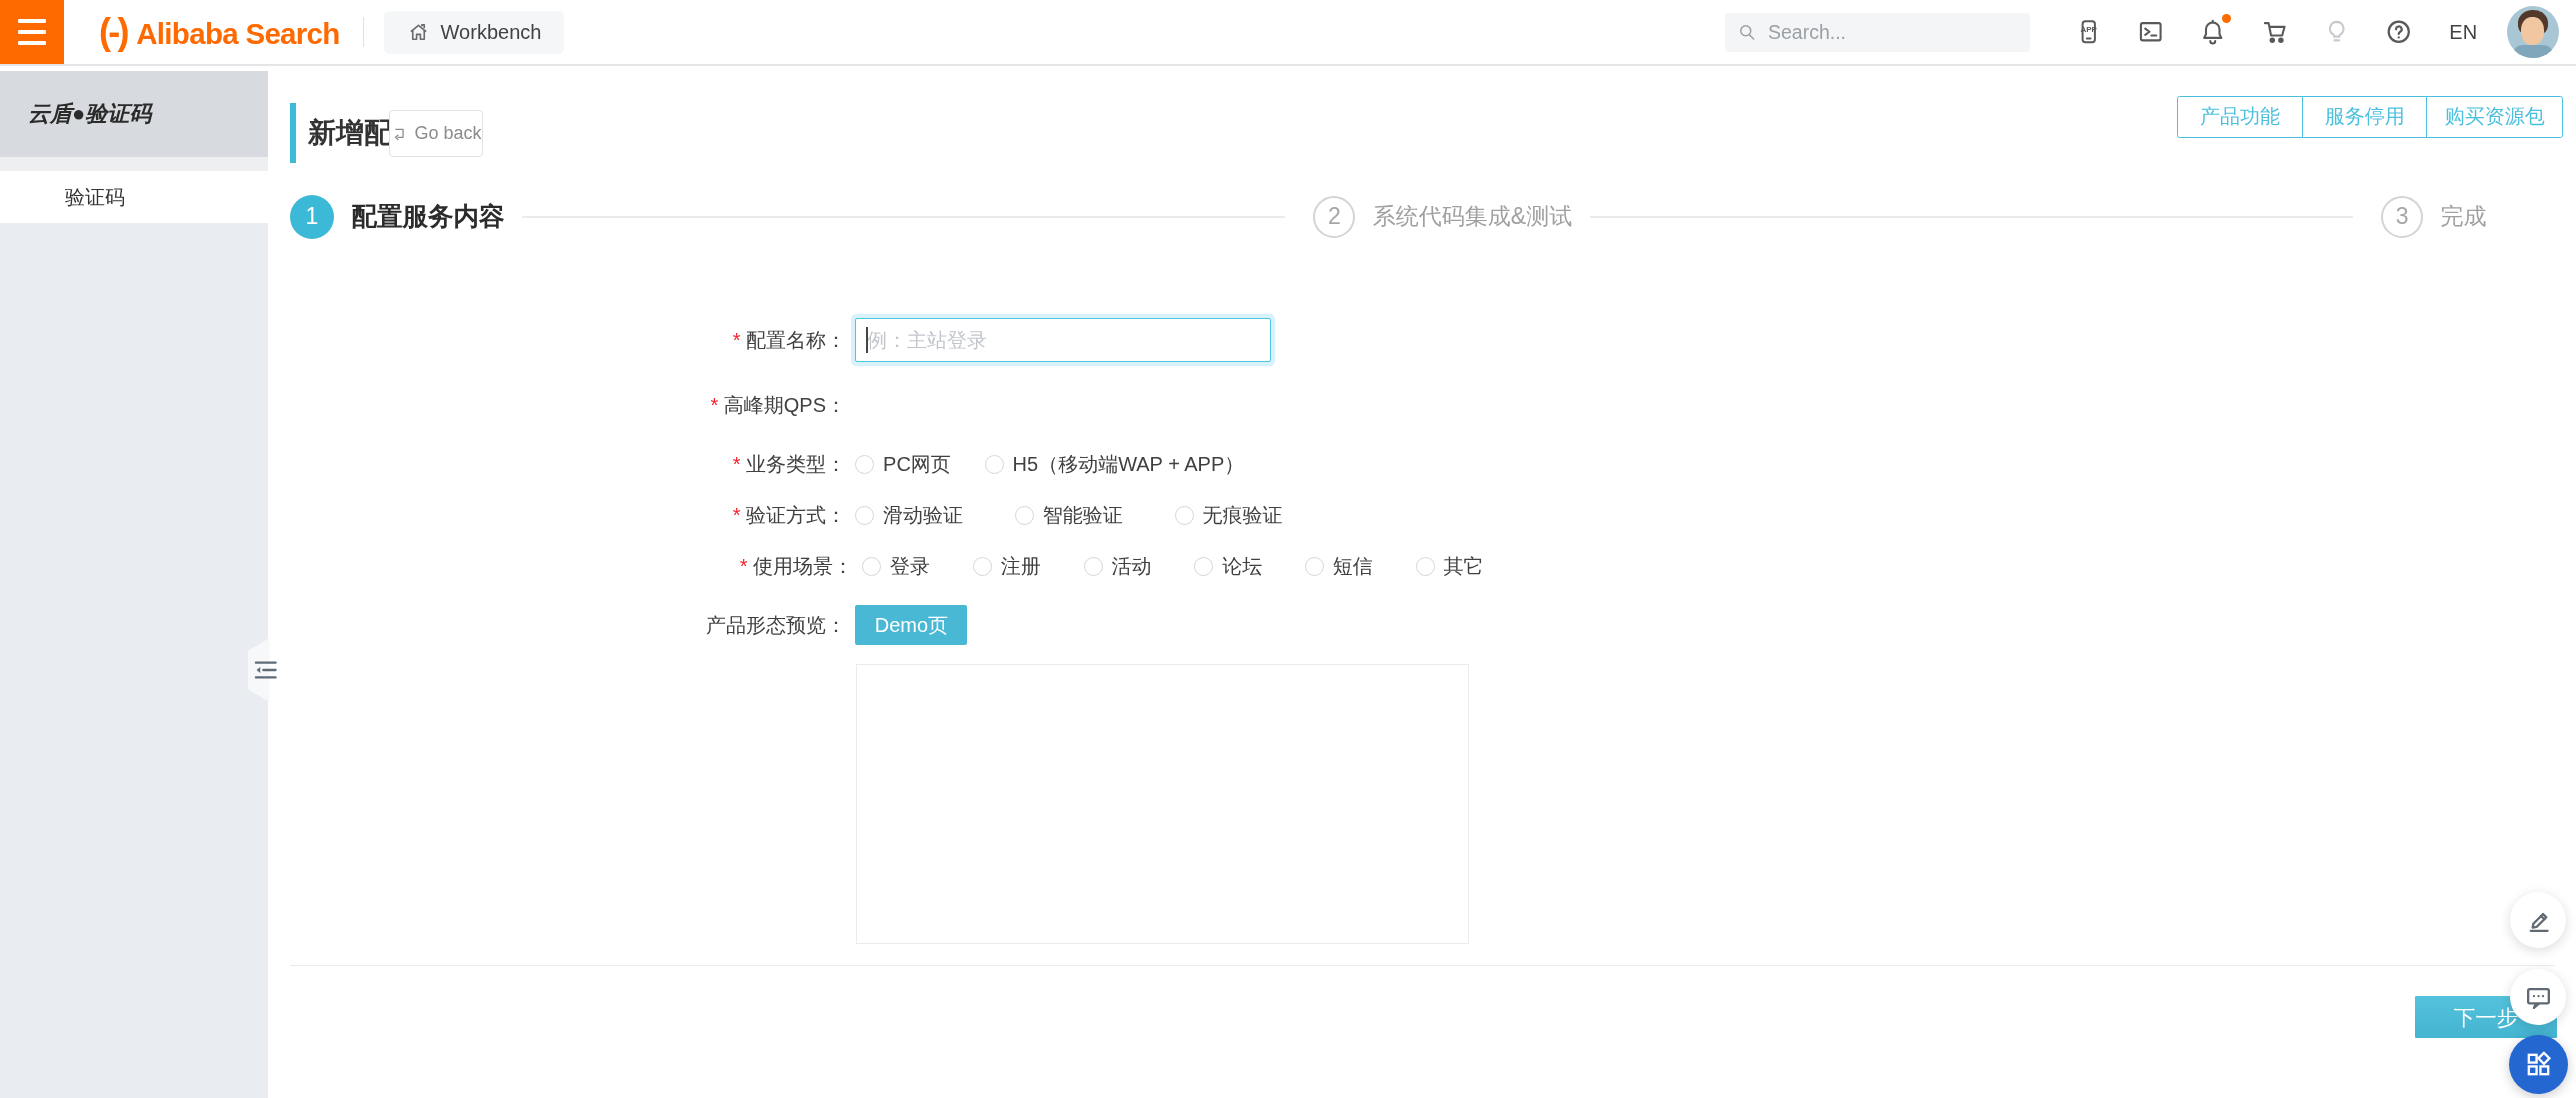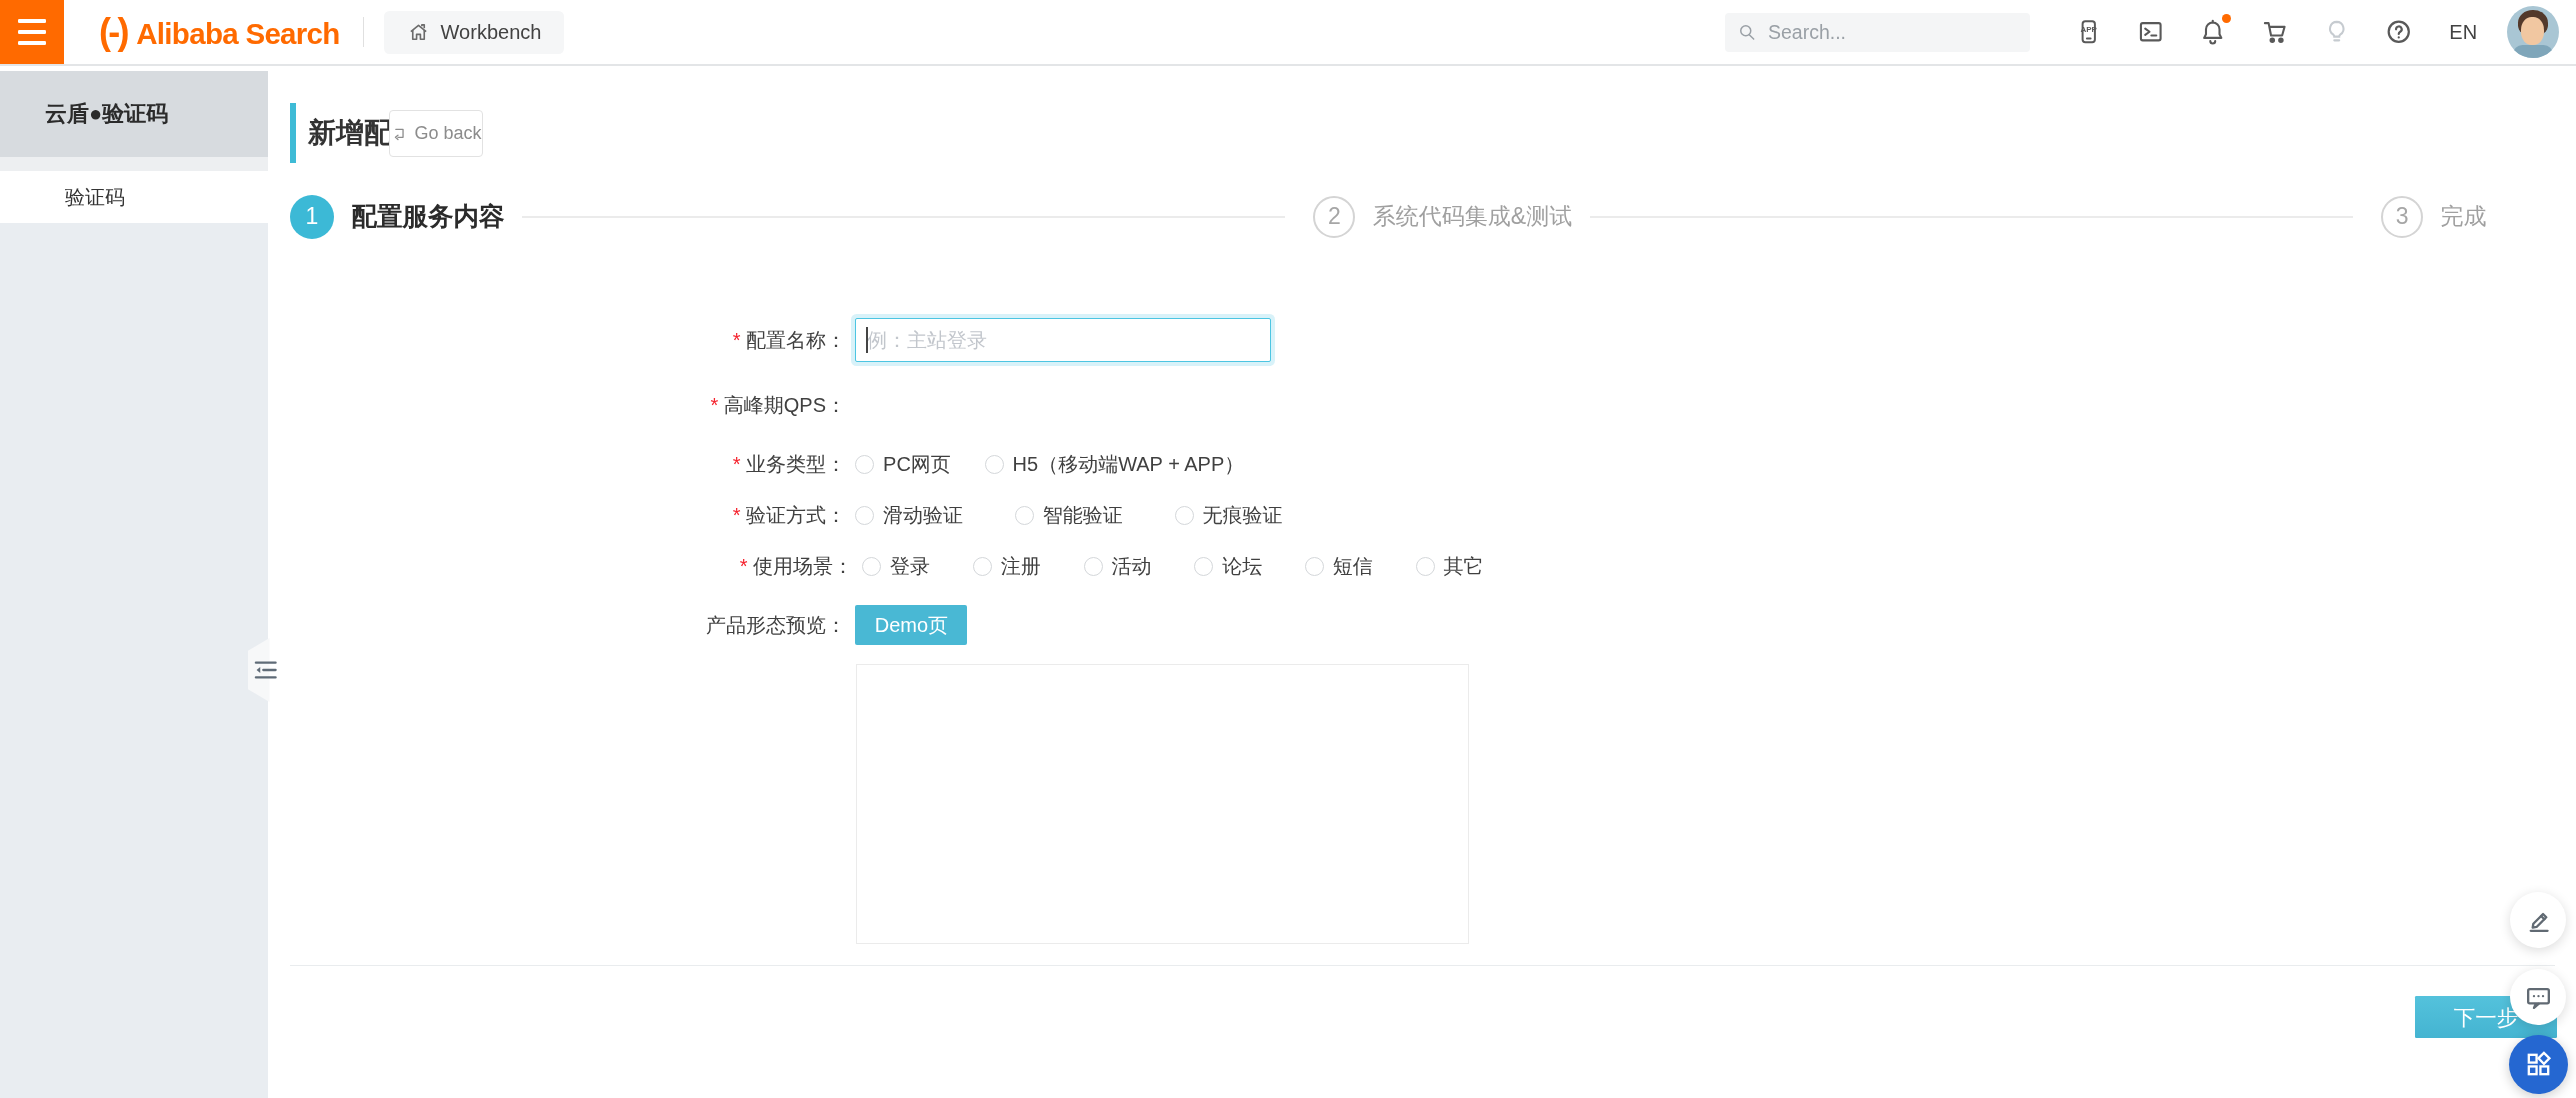--- a/index.html
+++ b/index.html
@@ -42,22 +42,22 @@
                   border-radius:50% 50% 42% 42%; }
   .avatar .face { position:absolute; left:14.8px; top:10.7px; width:23px; height:28px; background:#f1c7a1;
                   border-radius:46%; }
   .avatar .body { position:absolute; left:6px; top:39px; width:40px; height:17.4px; background:#7fa6ba;
                   border-radius:9.4px 9.4px 0 0; }
 
   
   #sidebar { position:absolute; left:0; top:66px; width:268px; height:1033px; background:#fff;
              display:flex; flex-direction:column; z-index:10; }
   .sb-gap { height:5.4px; background:#fff; }
-  .sb-title { height:86px; background:#d7dbdf; display:flex; align-items:center; padding-left:45px;
-              font-size:22px; font-weight:bold; color:#2b2b2b; }
+  .sb-title { height:86px; background:#d7dbdf; display:flex; align-items:center; padding-left:28px;
+              font-size:22px; font-weight:bold; color:#2b2b2b;font-style:italic; }
   .sb-strip { height:14px; background:#edeff1; }
   .sb-item { height:52px; background:#fff; display:flex; align-items:center; padding-left:65px;
              font-size:20px; color:#333; cursor:pointer; }
   .sb-rest { flex:1; background:#e9edf1; }
   .sb-handle { position:absolute; left:248px; top:638px; width:21.5px; height:64px; background:#f7f8f9;
                clip-path:polygon(100% 0%,100% 100%,0% 80%,0% 20%); cursor:pointer; z-index:11; }
   .sb-handle-icon { position:absolute; left:251px; top:654px; width:29.5px; height:32px; z-index:12;
                     cursor:pointer; }
 
   
@@ -229,20 +229,25 @@
   <div class="accent-bar"></div>
   <h1 class="page-title">新增配置</h1>
   <button class="goback">
     <svg viewBox="0 0 24 24" fill="none" stroke="#8c8c8c" stroke-width="1.8" stroke-linecap="round" stroke-linejoin="round">
         <path d="M8 6 H18 V17 H11"></path>
         <path d="M11 14 L7.5 17 L11 20"></path>
       </svg>
     <span>Go back</span>
   </button>
 
+  <div class="btn-group">
+    <button class="gbtn">产品功能</button>
+    <button class="gbtn">服务停用</button>
+    <button class="gbtn">购买资源包</button>
+  </div>
 
   <div class="steps">
     <div class="step-circle active">1</div>
     <div class="step-label active">配置服务内容</div>
     <div class="step-line"></div>
     <div class="step-circle idle">2</div>
     <div class="step-label idle">系统代码集成&amp;测试</div>
     <div class="step-line"></div>
     <div class="step-circle idle">3</div>
     <div class="step-label idle">完成</div>

